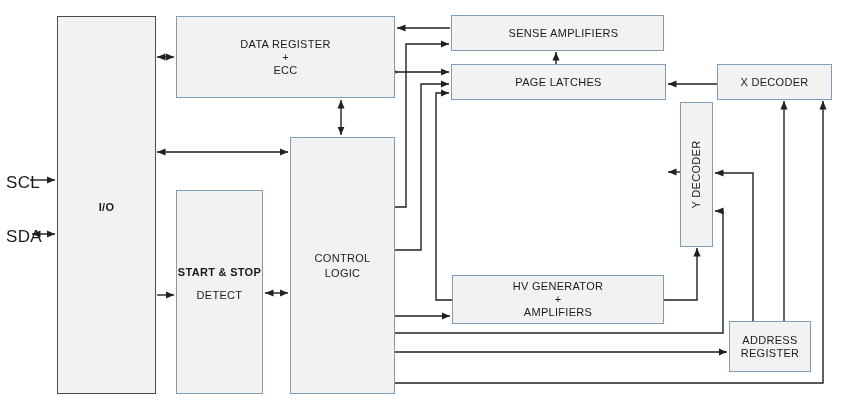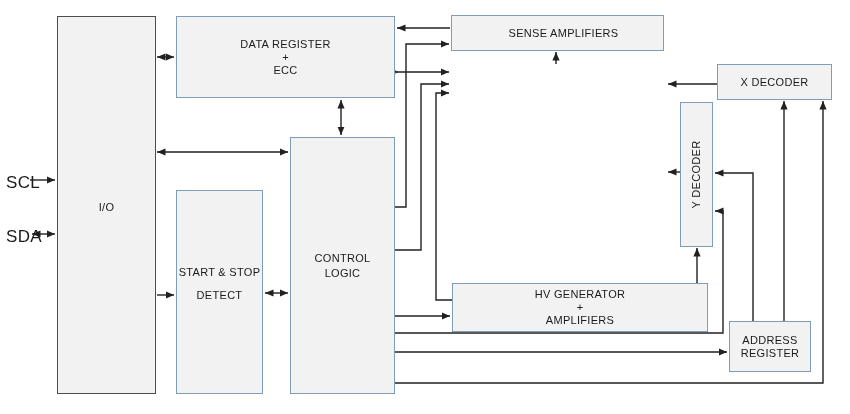--- a/index.html
+++ b/index.html
@@ -76,50 +76,55 @@
       <path d="M717,84 L668,84" fill="none" stroke="#212121" stroke-width="1.4" marker-end="url(#arrow-end)"></path>
       <path d="M680,172 L668,172" fill="none" stroke="#212121" stroke-width="1.4" marker-end="url(#arrow-end)"></path>
       <path d="M395,316 L450,316" fill="none" stroke="#212121" stroke-width="1.4" marker-end="url(#arrow-end)"></path>
       <path d="M664,300 L697,300 L697,248" fill="none" stroke="#212121" stroke-width="1.4" marker-end="url(#arrow-end)"></path>
       <path d="M395,333 L723,333 L723,211 L715,211" fill="none" stroke="#212121" stroke-width="1.4" marker-end="url(#arrow-end)"></path>
       <path d="M395,352 L727,352" fill="none" stroke="#212121" stroke-width="1.4" marker-end="url(#arrow-end)"></path>
       <path d="M395,383 L823,383 L823,101" fill="none" stroke="#212121" stroke-width="1.4" marker-end="url(#arrow-end)"></path>
       <path d="M753,321 L753,173 L715,173" fill="none" stroke="#212121" stroke-width="1.4" marker-end="url(#arrow-end)"></path>
       <path d="M784,321 L784,101" fill="none" stroke="#212121" stroke-width="1.4" marker-end="url(#arrow-end)"></path>
     </svg>
-<div class="block block--dark" style="left: 57px; top: 16px; width: 99px; height: 378px;">
+<div class="block block--dark" style="left: 57px; top: 16px; width: 99px; height: 378px; font-weight: bold;">
       <div class="block-label" style="transform: translateY(2px);">
         <div class="ln" style="line-height: 13px;">I/O</div>
       </div>
     </div>
     <div class="block" style="left: 176px; top: 16px; width: 219px; height: 82px;">
       <div class="block-label" style="transform: translateY(0px);">
         <div class="ln" style="line-height: 13px;">DATA REGISTER</div>
         <div class="ln" style="line-height: 13px;">+</div>
         <div class="ln" style="line-height: 13px;">ECC</div>
       </div>
     </div>
     <div class="block" style="left: 176px; top: 190px; width: 87px; height: 204px;">
       <div class="block-label" style="transform: translateY(-8px);">
-        <div class="ln" style="line-height: 23px;">START &amp; STOP</div>
+        <div class="ln" style="line-height: 23px; font-weight: bold;">START &amp; STOP</div>
         <div class="ln" style="line-height: 23px;">DETECT</div>
       </div>
     </div>
     <div class="block" style="left: 290px; top: 137px; width: 105px; height: 257px;">
       <div class="block-label" style="transform: translateY(0px);">
         <div class="ln" style="line-height: 15px;">CONTROL</div>
         <div class="ln" style="line-height: 15px;">LOGIC</div>
       </div>
     </div>
     <div class="block" style="left: 451px; top: 15px; width: 213px; height: 36px;">
       <div class="block-label" style="transform: translateY(0px);">
         <div class="ln" style="line-height: 13px; margin-left: 12px;">SENSE AMPLIFIERS</div>
       </div>
     </div>
-    <div class="block" style="left: 452px; top: 275px; width: 256px; height: 49px; margin-top: 8px;">
+    <div class="block" style="left: 451px; top: 64px; width: 215px; height: 36px;">
+      <div class="block-label" style="transform: translateY(0px);">
+        <div class="ln" style="line-height: 13px;">PAGE LATCHES</div>
+      </div>
+    </div>
+    <div class="block" style="left: 452px; top: 275px; width: 212px; height: 49px;">
       <div class="block-label" style="transform: translateY(0px);">
         <div class="ln" style="line-height: 13px;">HV GENERATOR</div>
         <div class="ln" style="line-height: 13px;">+</div>
         <div class="ln" style="line-height: 13px;">AMPLIFIERS</div>
       </div>
     </div>
     <div class="block" style="left: 680px; top: 102px; width: 33px; height: 145px;">
       <div class="block-label vertical-label" style="transform: rotate(-90deg) translateY(0px);">
         <div class="ln" style="line-height: 13px;">Y DECODER</div>
       </div>

